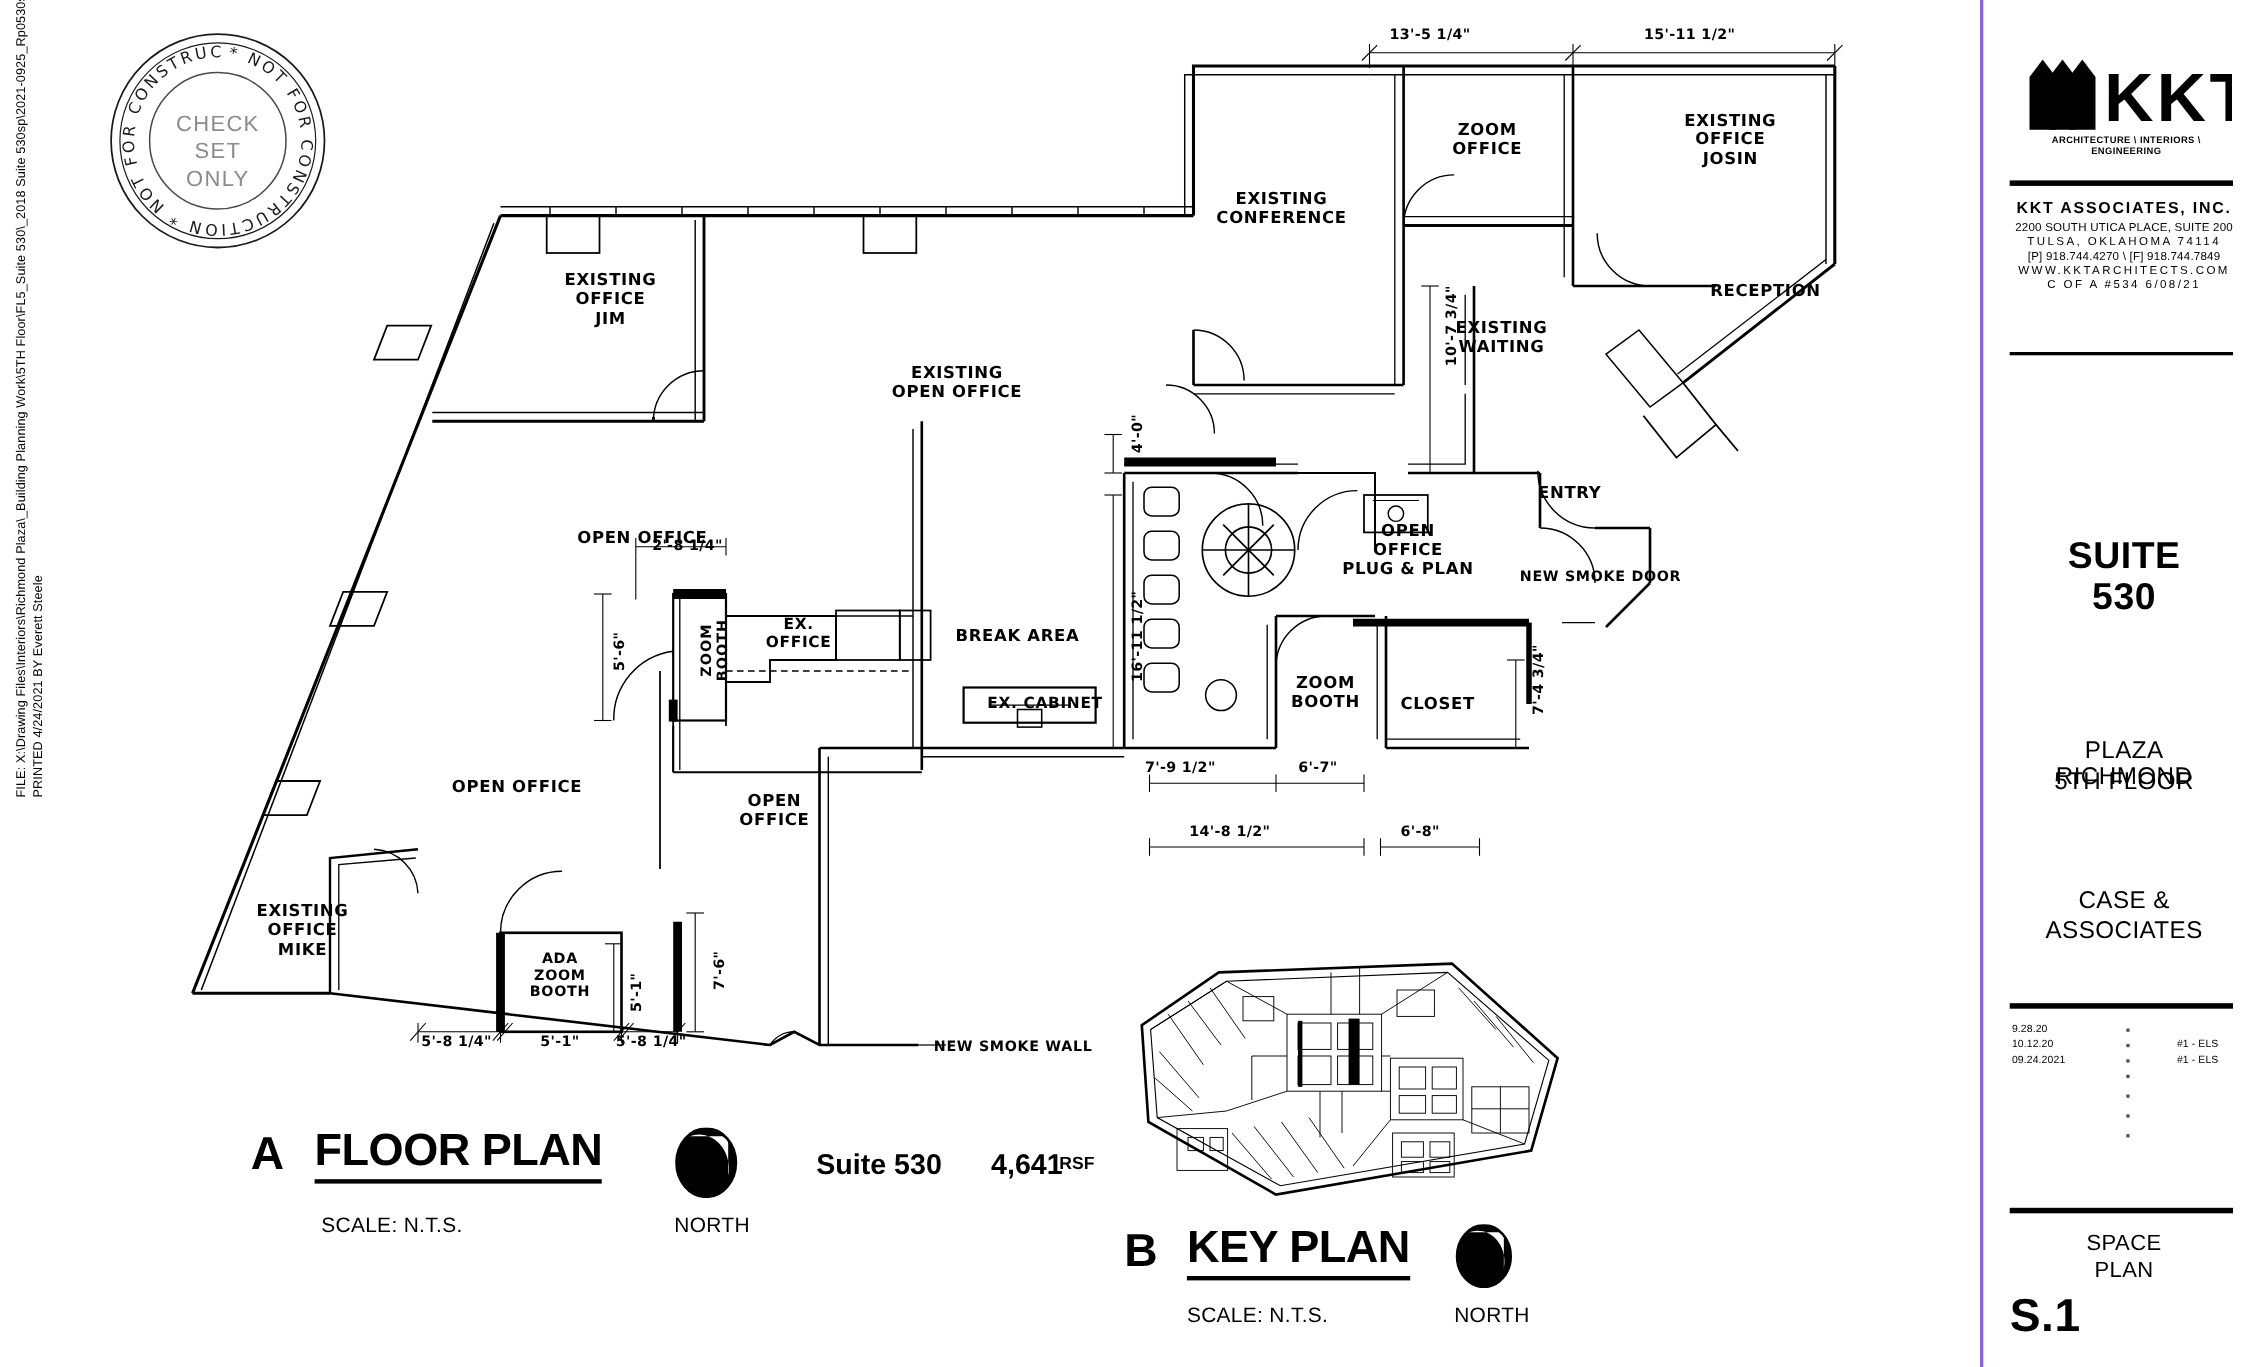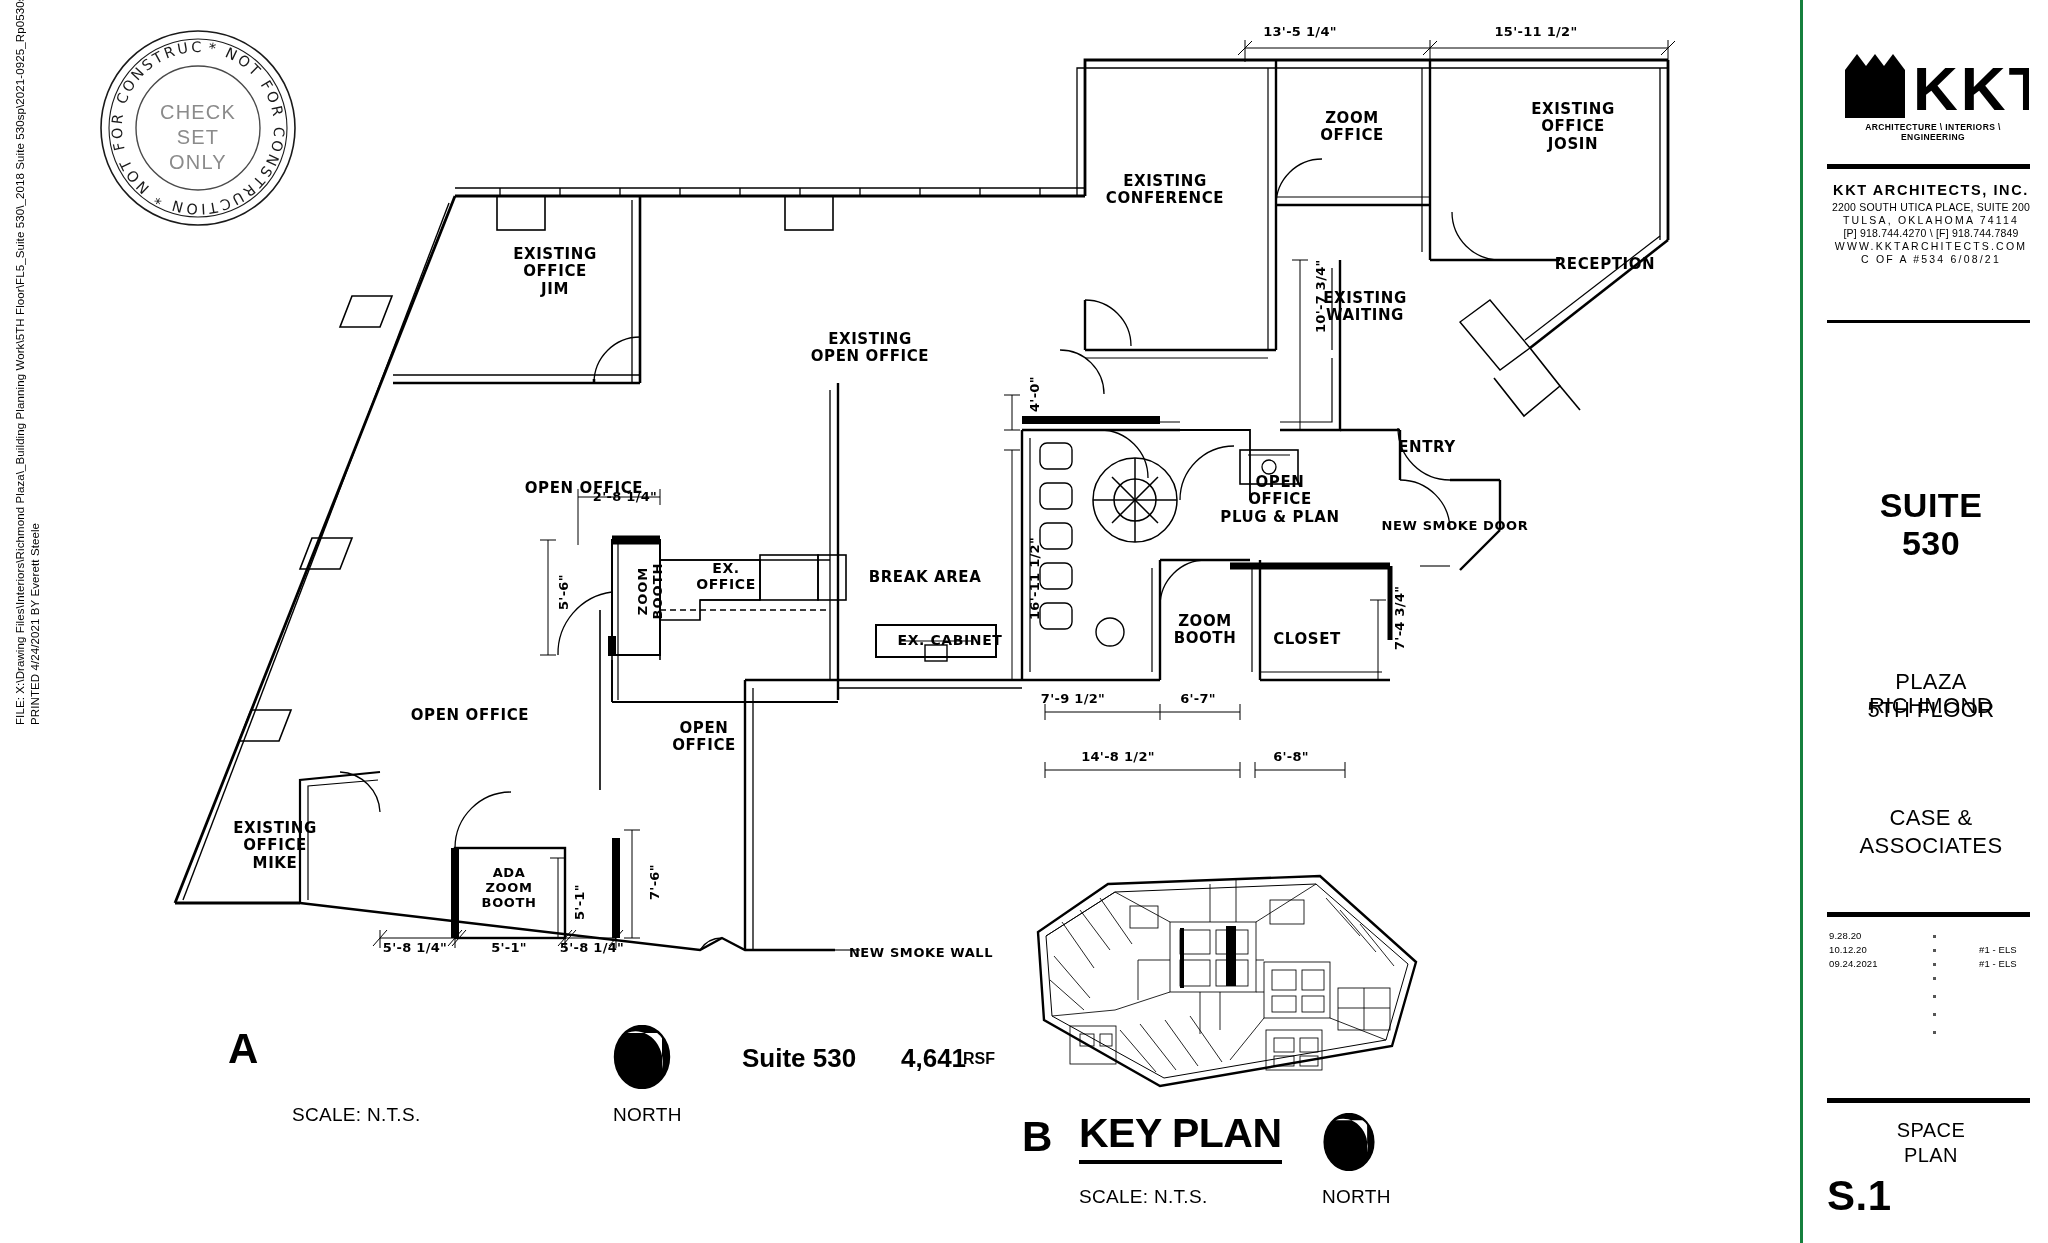--- a/index.html
+++ b/index.html
@@ -22,21 +22,21 @@
   }
   .dim-txt.vert{transform-origin:0 0;transform:rotate(-90deg);}
 
   
   #stamp{left:96px;top:28px;width:204px;height:200px;}
   #stamp svg{display:block;}
 
   
   #titleblock{
     left:1800px;top:0;width:248px;height:1243px;
-    border-left:3px solid #15803d;box-sizing:border-box;
+    border-left:3px solid #8b5cf6;box-sizing:border-box;
   }
   #tb-inner{position:absolute;left:0;top:0;right:0;bottom:0;}
   .tb-rule{position:absolute;left:24px;right:18px;height:5px;background:#000;}
   .tb-rule.thin{height:3px;}
   .kkt-logo{position:absolute;left:36px;top:40px;width:190px;height:80px;}
   .kkt-tag{
     position:absolute;left:30px;top:122px;width:200px;text-align:center;
     font-size:8.5px;font-weight:bold;letter-spacing:.4px;
     font-family:"Liberation Sans",sans-serif;
   }
@@ -438,20 +438,21 @@
     <div class="dim-txt" style="left:1291px;top:749px;transform:translateX(-50%)">6'-8"</div>
     <div class="dim-txt vert" style="left:647px;top:900px">7'-6"</div>
     <div class="dim-txt vert" style="left:572px;top:920px">5'-1"</div>
     <div class="dim-txt" style="left:415px;top:940px;transform:translateX(-50%)">5'-8 1/4"</div>
     <div class="dim-txt" style="left:509px;top:940px;transform:translateX(-50%)">5'-1"</div>
     <div class="dim-txt" style="left:592px;top:940px;transform:translateX(-50%)">5'-8 1/4"</div>
   </div>
 
   <div class="legend" style="left:0;top:0;width:1000px;height:1243px">
     <div class="tag" style="left:228px;top:1025px">A</div>
+    <div class="title" style="left:286px;top:1022px">FLOOR PLAN</div>
     <svg class="northsym" style="left:610px;top:1025px" width="64" height="64" viewBox="0 0 64 64">
       <ellipse cx="32" cy="32" rx="27" ry="31" fill="#000"></ellipse>
       <path d="M17,8 A27,31 0 0,1 52,44 L52,8 Z" fill="#fff"></path>
       <ellipse cx="32" cy="32" rx="27" ry="31" fill="none" stroke="#000" stroke-width="2.4"></ellipse>
     </svg>
     <div class="scale" style="left:292px;top:1104px">SCALE:  N.T.S.</div>
     <div class="northlbl" style="left:613px;top:1104px">NORTH</div>
     <div class="rsf" style="left:742px;top:1043px">Suite 530</div>
     <div class="rsf" style="left:901px;top:1043px">4,641</div>
     <div class="rsf" style="left:963px;top:1050px;font-size:16px">RSF</div>
@@ -543,21 +544,21 @@
           <path d="M24,78 L24,30 L36,14 L48,30 L48,78 Z"></path>
           <path d="M42,78 L42,30 L54,14 L66,30 L66,78 Z"></path>
         </g>
         <text x="74" y="70" font-family="Liberation Sans, sans-serif" font-size="62" font-weight="bold" letter-spacing="3" fill="#000">KKT</text>
       </svg>
       <div class="kkt-tag">ARCHITECTURE \ INTERIORS \ ENGINEERING</div>
 
       <div class="tb-rule" style="top:164px;"></div>
 
       <div class="tb-addr" style="top:182px;">
-        <div class="l1">KKT ARCHITECTS, INC.</div>
+        <div class="l1">KKT ASSOCIATES, INC.</div>
         <div class="l">2200 SOUTH UTICA PLACE, SUITE 200</div>
         <div class="lsp">TULSA, OKLAHOMA 74114</div>
         <div class="l">[P] 918.744.4270 \ [F] 918.744.7849</div>
         <div class="lsp">WWW.KKTARCHITECTS.COM</div>
         <div class="lsp">C OF A #534 6/08/21</div>
       </div>
 
       <div class="tb-rule thin" style="top:320px;"></div>
 
       <div class="tb-suite" style="top:486px;">SUITE</div>

